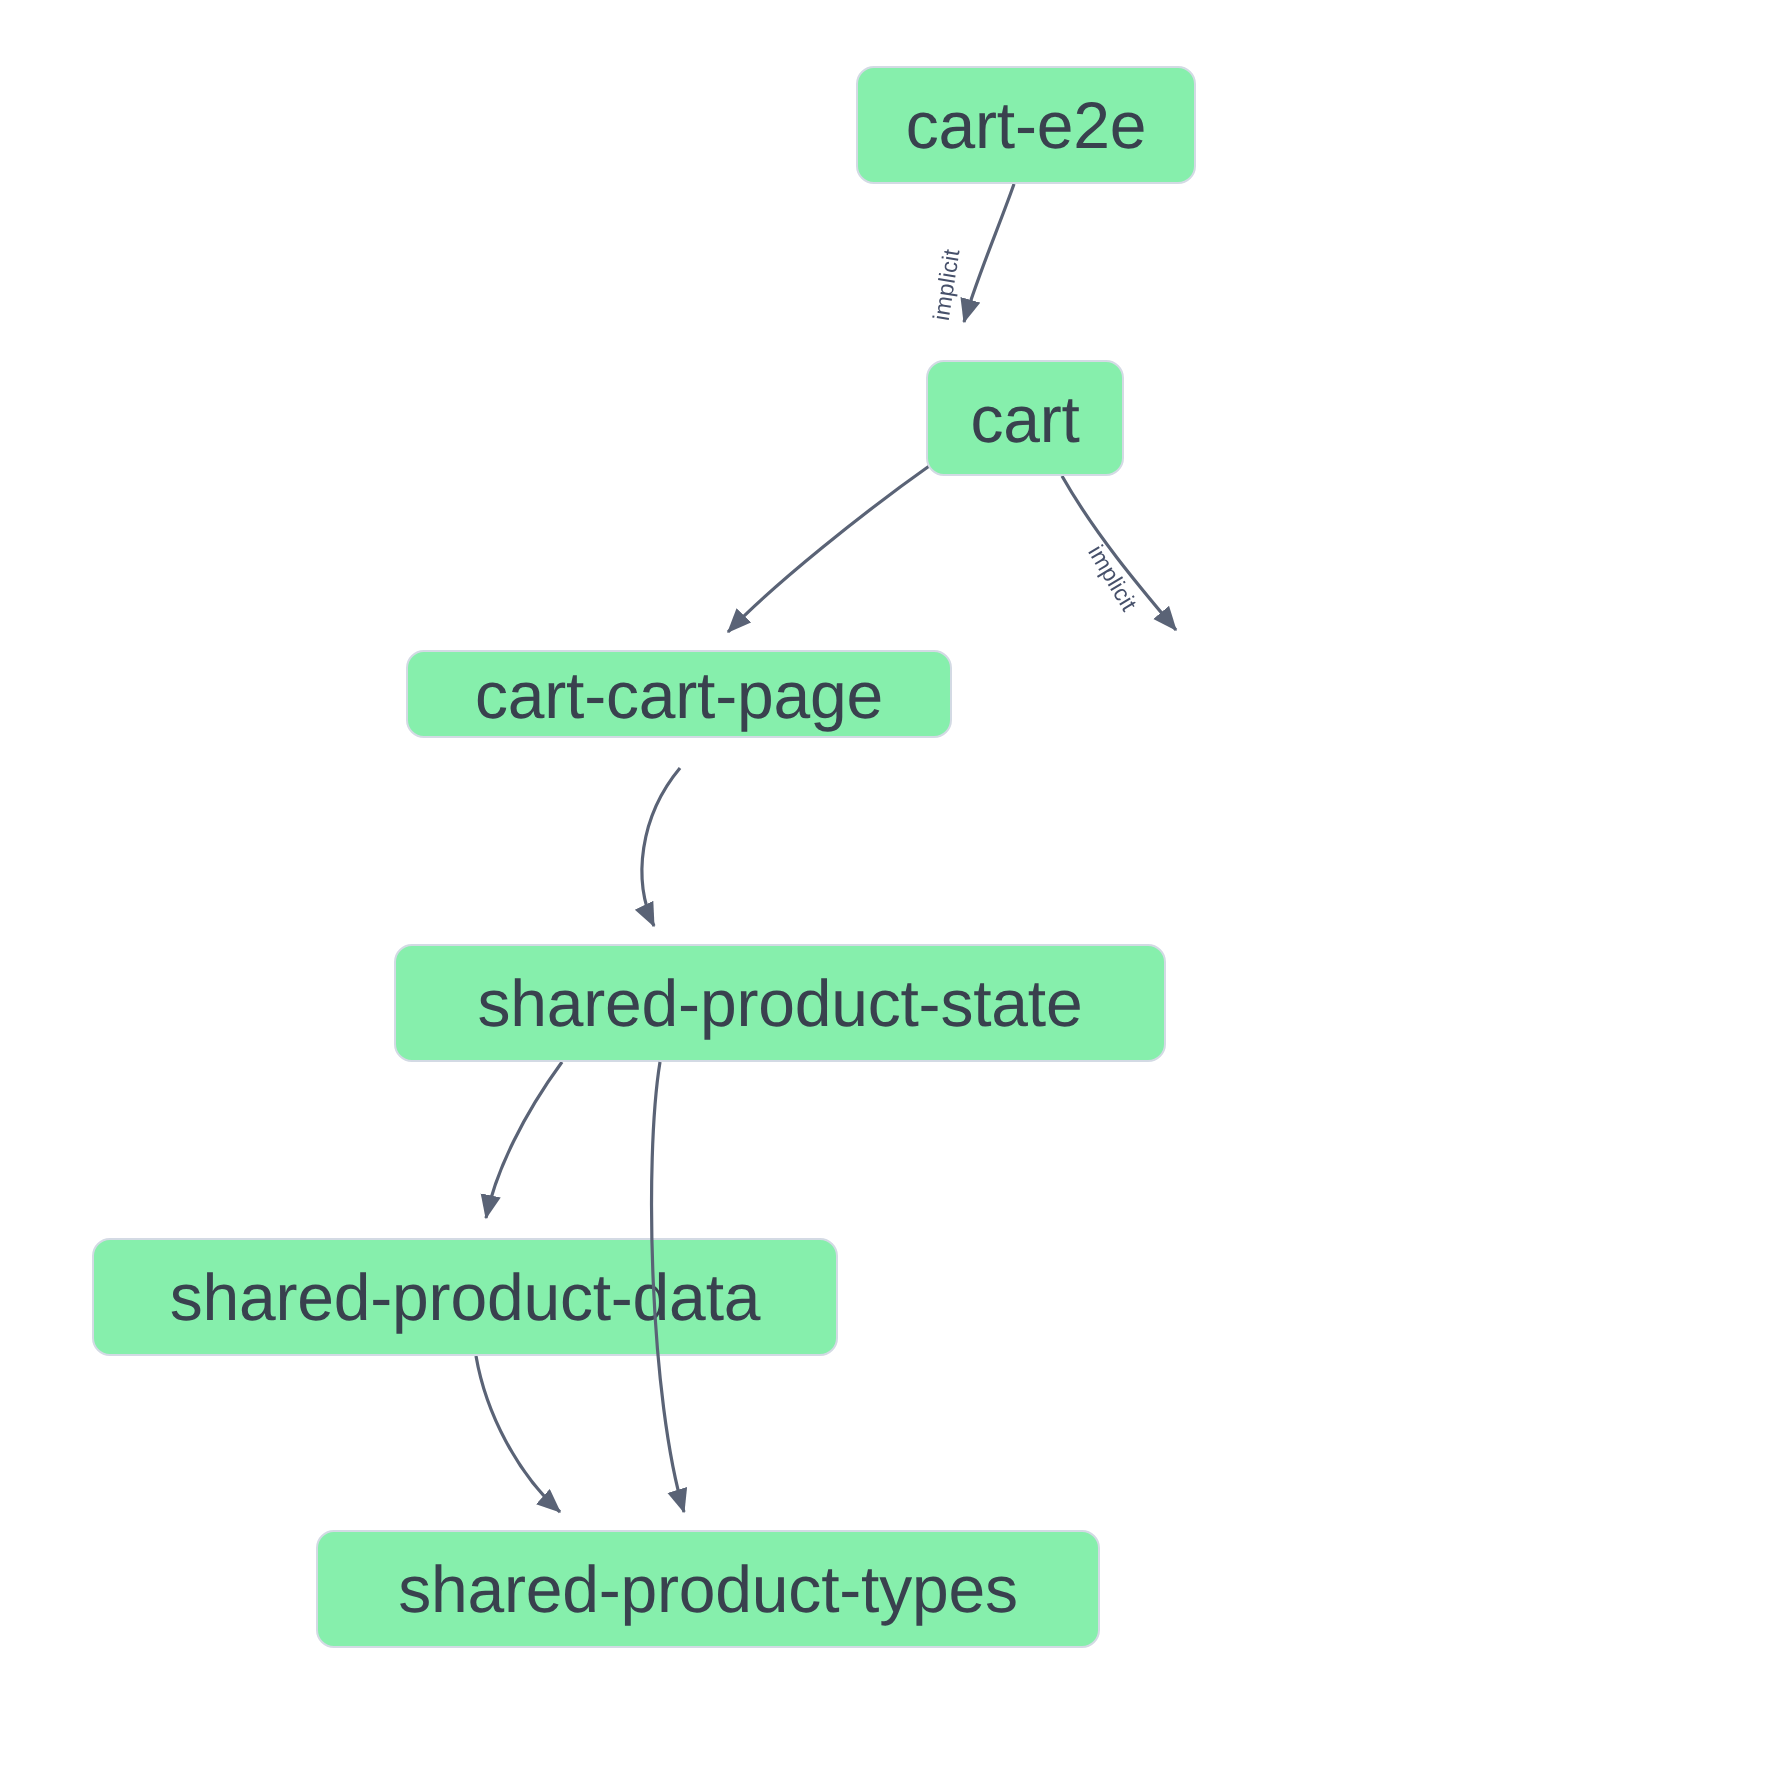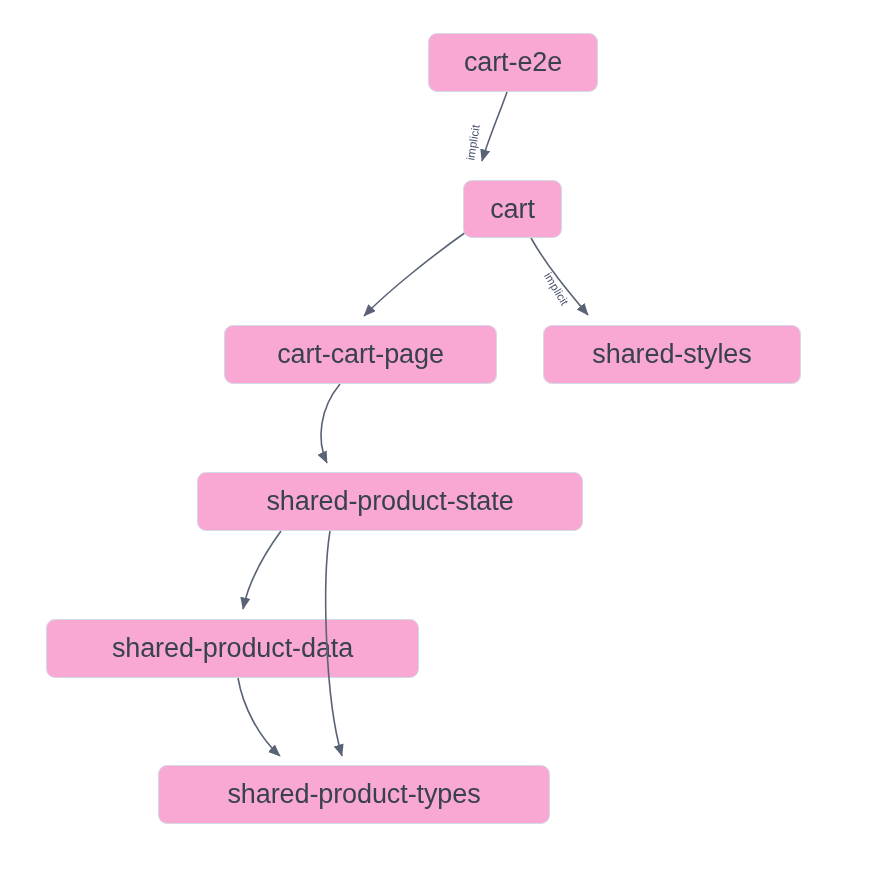--- a/index.html
+++ b/index.html
@@ -40,26 +40,26 @@
     fill: #46506a;
     letter-spacing: 0.1px;
   }
   .node {
     position: absolute;
     z-index: 2;
     box-sizing: border-box;
     display: flex;
     align-items: center;
     justify-content: center;
-    background: #f9a8d4;
+    background: #86efac;
     border: 1px solid #d3dae4;
     border-radius: 9px;
     color: #39414e;
     font-family: "Liberation Sans", sans-serif;
-    font-size: 27px;
+    font-size: 33px;
     font-weight: 400;
     line-height: 1;
     white-space: nowrap;
     letter-spacing: -0.1px;
   }
   
   #edge-layer-over {
     position: absolute;
     left: 0;
     top: 0;
@@ -109,27 +109,24 @@
   </svg>
 
   <div class="node" style="left:428px; top:33px; width:170px; height:59px;">
     <span>cart-e2e</span>
   </div>
 
   <div class="node" style="left:463px; top:180px; width:99px; height:58px;align-items:center;">
     <span>cart</span>
   </div>
 
-  <div class="node" style="left:224px; top:325px; width:273px; height:59px;">
+  <div class="node" style="left:203px; top:325px; width:273px; height:44px;">
     <span>cart-cart-page</span>
   </div>
 
-  <div class="node" style="left:543px; top:325px; width:258px; height:59px;">
-    <span>shared-styles</span>
-  </div>
 
   <div class="node" style="left:161px; top:472px; width:386px; height:59px;margin-left:36px;">
     <span>shared-product-state</span>
   </div>
 
   <div class="node" style="left:158px; top:765px; width:392px; height:59px;">
     <span>shared-product-types</span>
   </div>
 
   <div class="node" style="left:46px; top:619px; width:373px; height:59px;">

